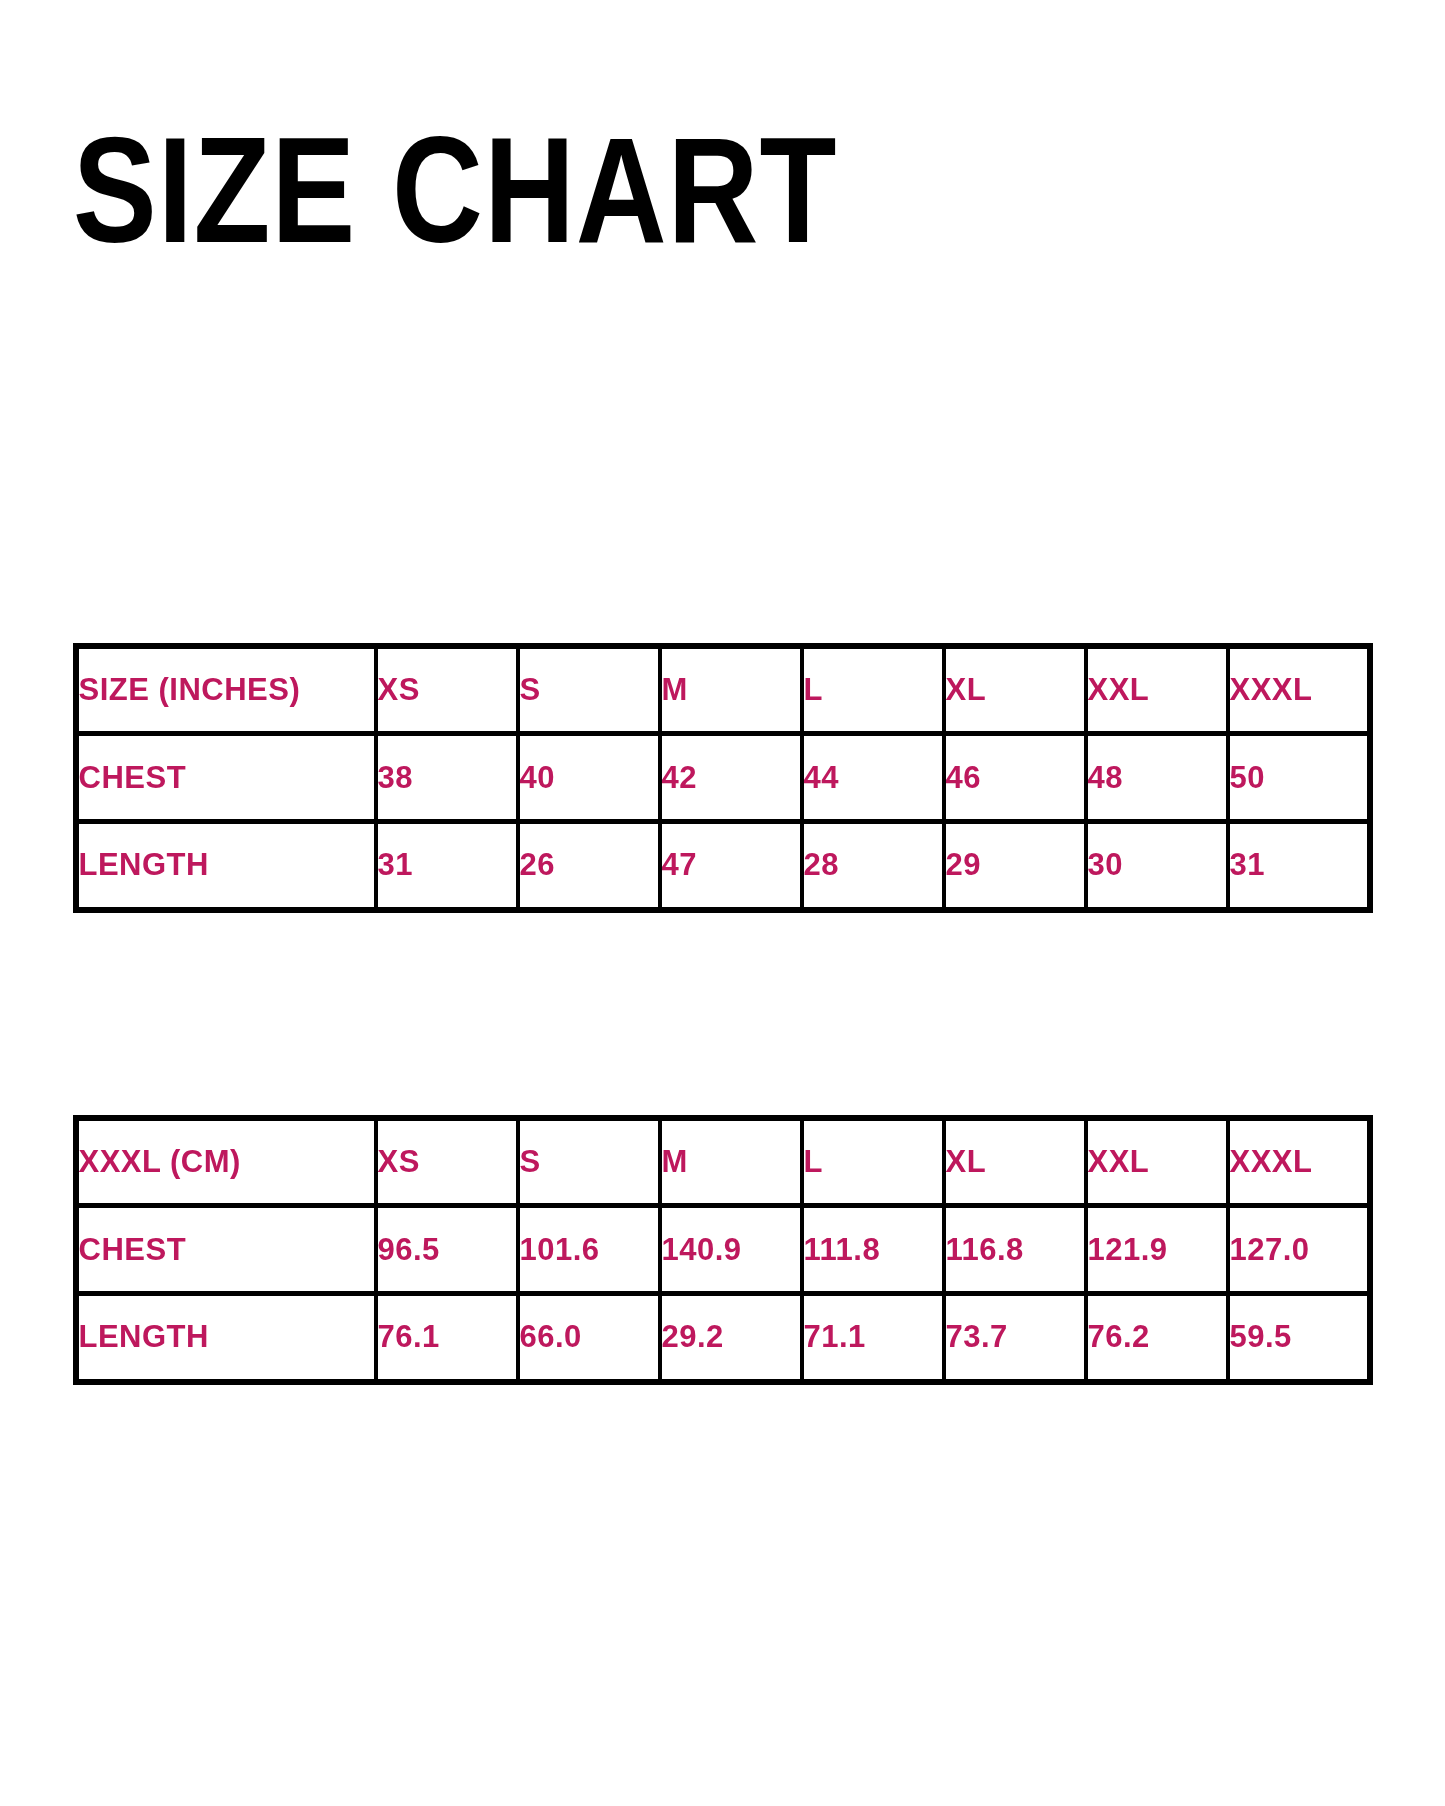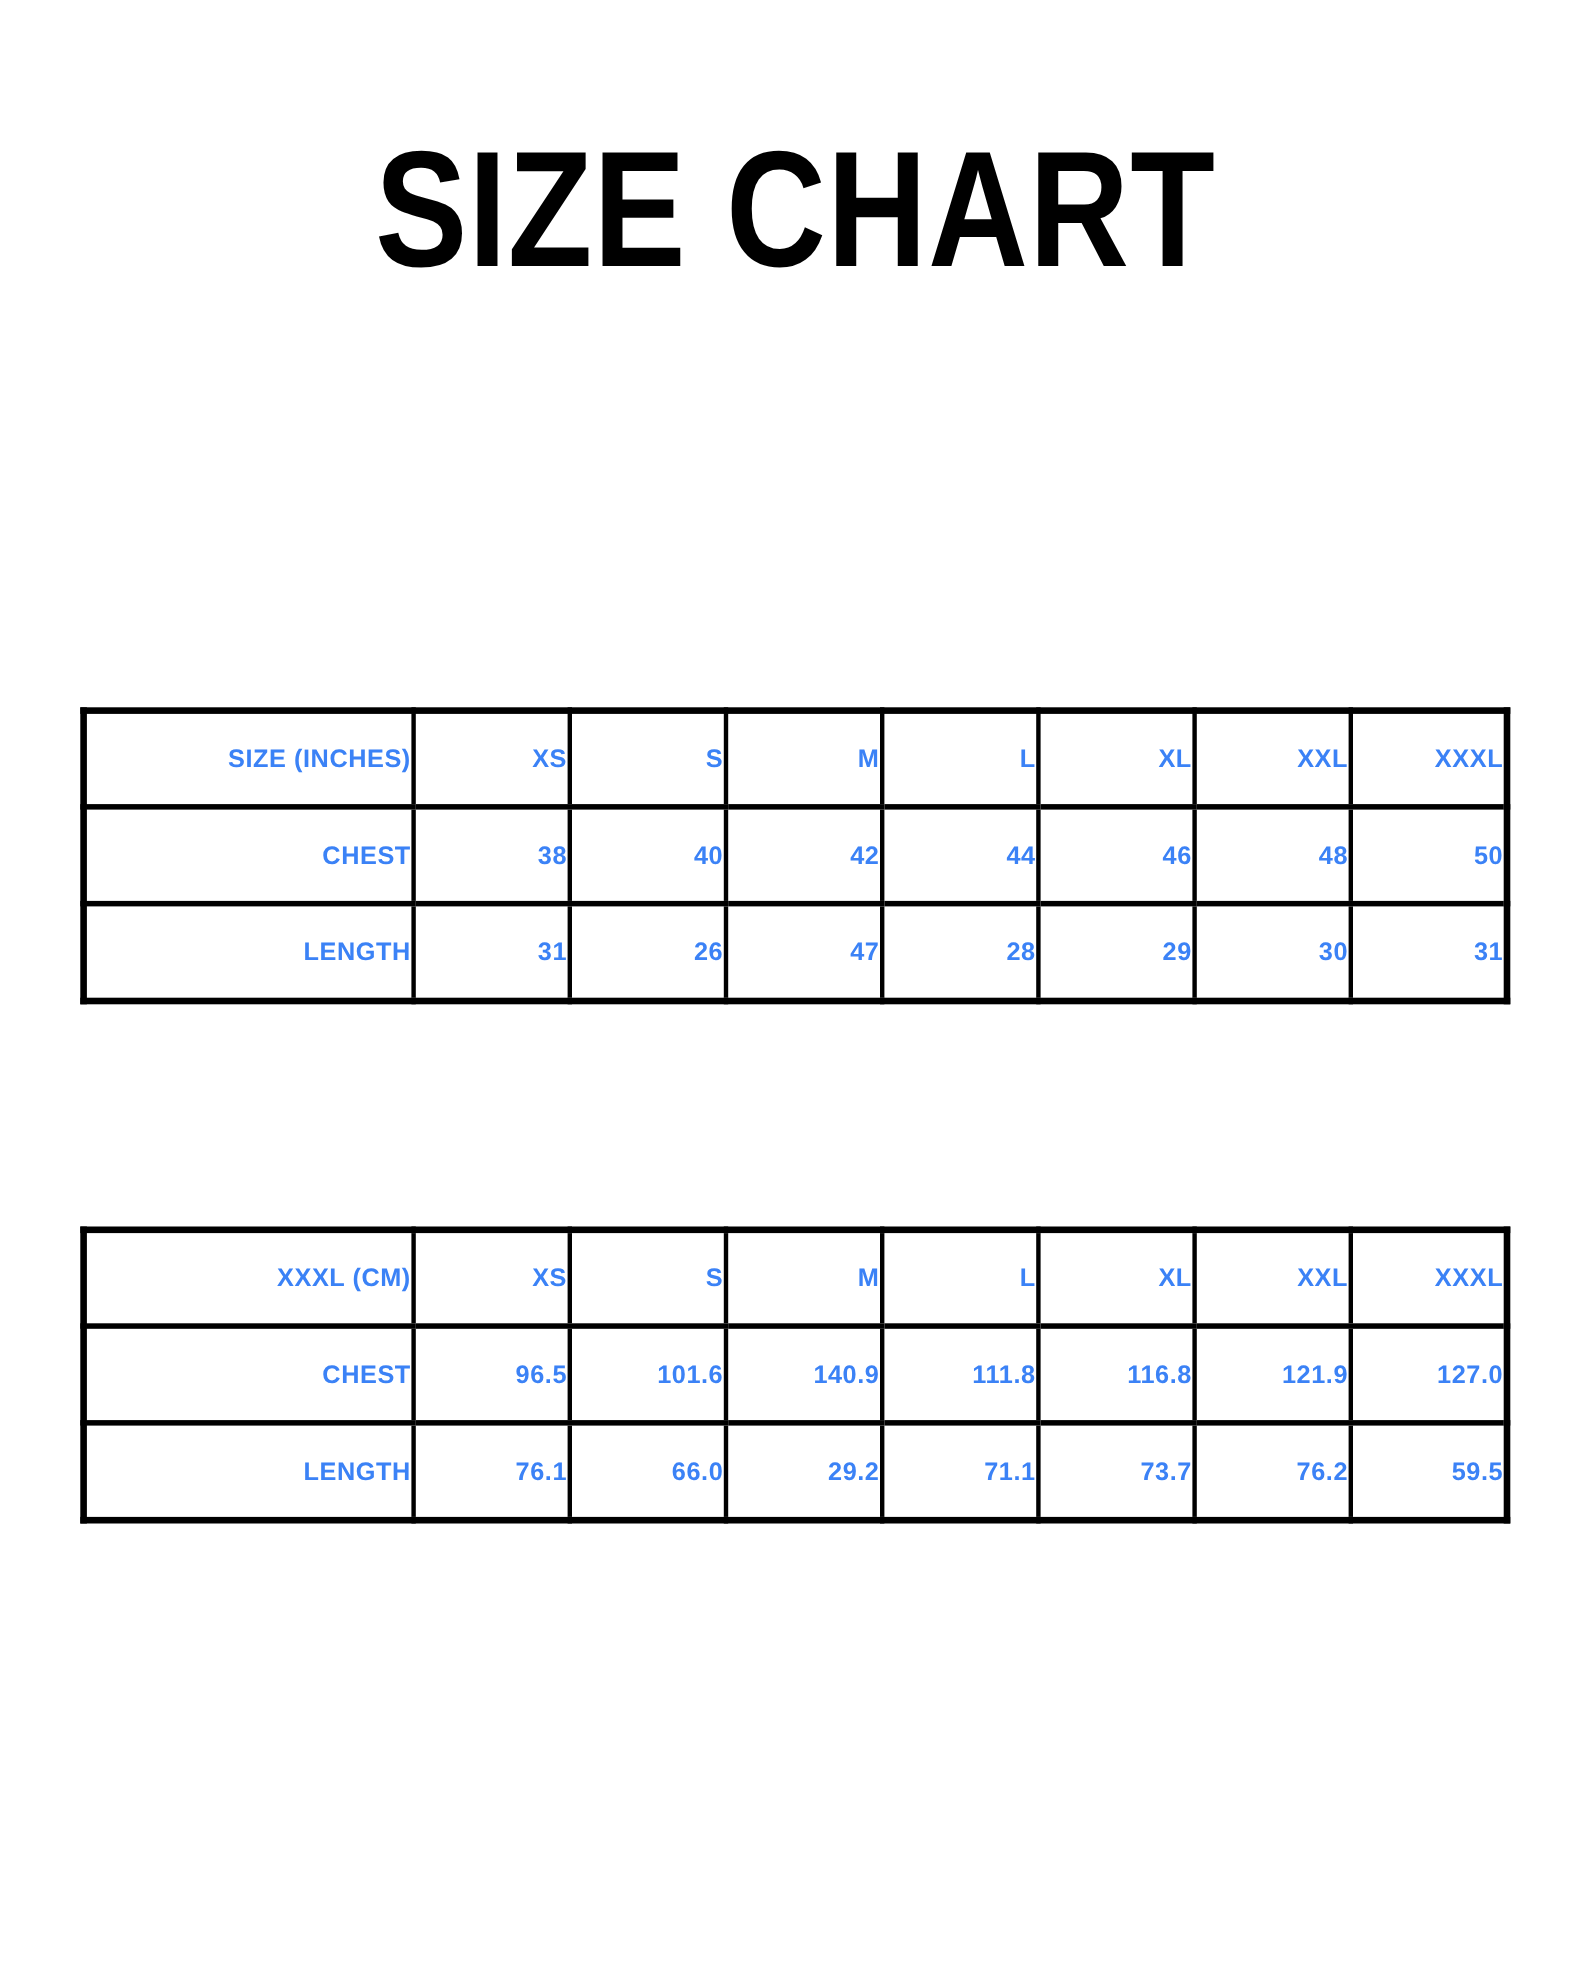--- a/index.html
+++ b/index.html
@@ -7,21 +7,21 @@
   body {
     width: 1445px;
     height: 1806px;
     background: #ffffff;
     color: #000000;
     font-family: "Liberation Sans", sans-serif;
     overflow: hidden;
   }
   .title {
     margin: 112px 0 0 0;
-    text-align: center;
+    text-align: left;
     font-size: 150px;
     font-weight: 700;
     line-height: 1.05;
     white-space: nowrap;
   }
   .title .squeeze {
     display: inline-block;
     transform: scaleX(0.84);
     transform-origin: 50% 50%;
     letter-spacing: 1px;
@@ -37,26 +37,26 @@
   }
   table.t-inches { margin-top: 373px; }
   table.t-cm     { margin-top: 202px; }
   .size-table col.label-col { width: 300px; }
   .size-table th, .size-table td {
     border: 4px solid #000;
     border-top-width: 5px;
     border-bottom-width: 5px;
     height: 88px;
     padding: 0;
-    text-align: right;
+    text-align: left;
     vertical-align: middle;
     font-weight: 700;
-    font-size: 23px;
+    font-size: 31px;
     letter-spacing: 0.5px;
-    color: #3b82f6;
+    color: #be185d;
   }
 </style>
 </head>
 <body>
 
 <h1 class="title"><span class="squeeze">SIZE CHART</span></h1>
 
 <table class="size-table t-inches">
   <colgroup>
     <col class="label-col">

